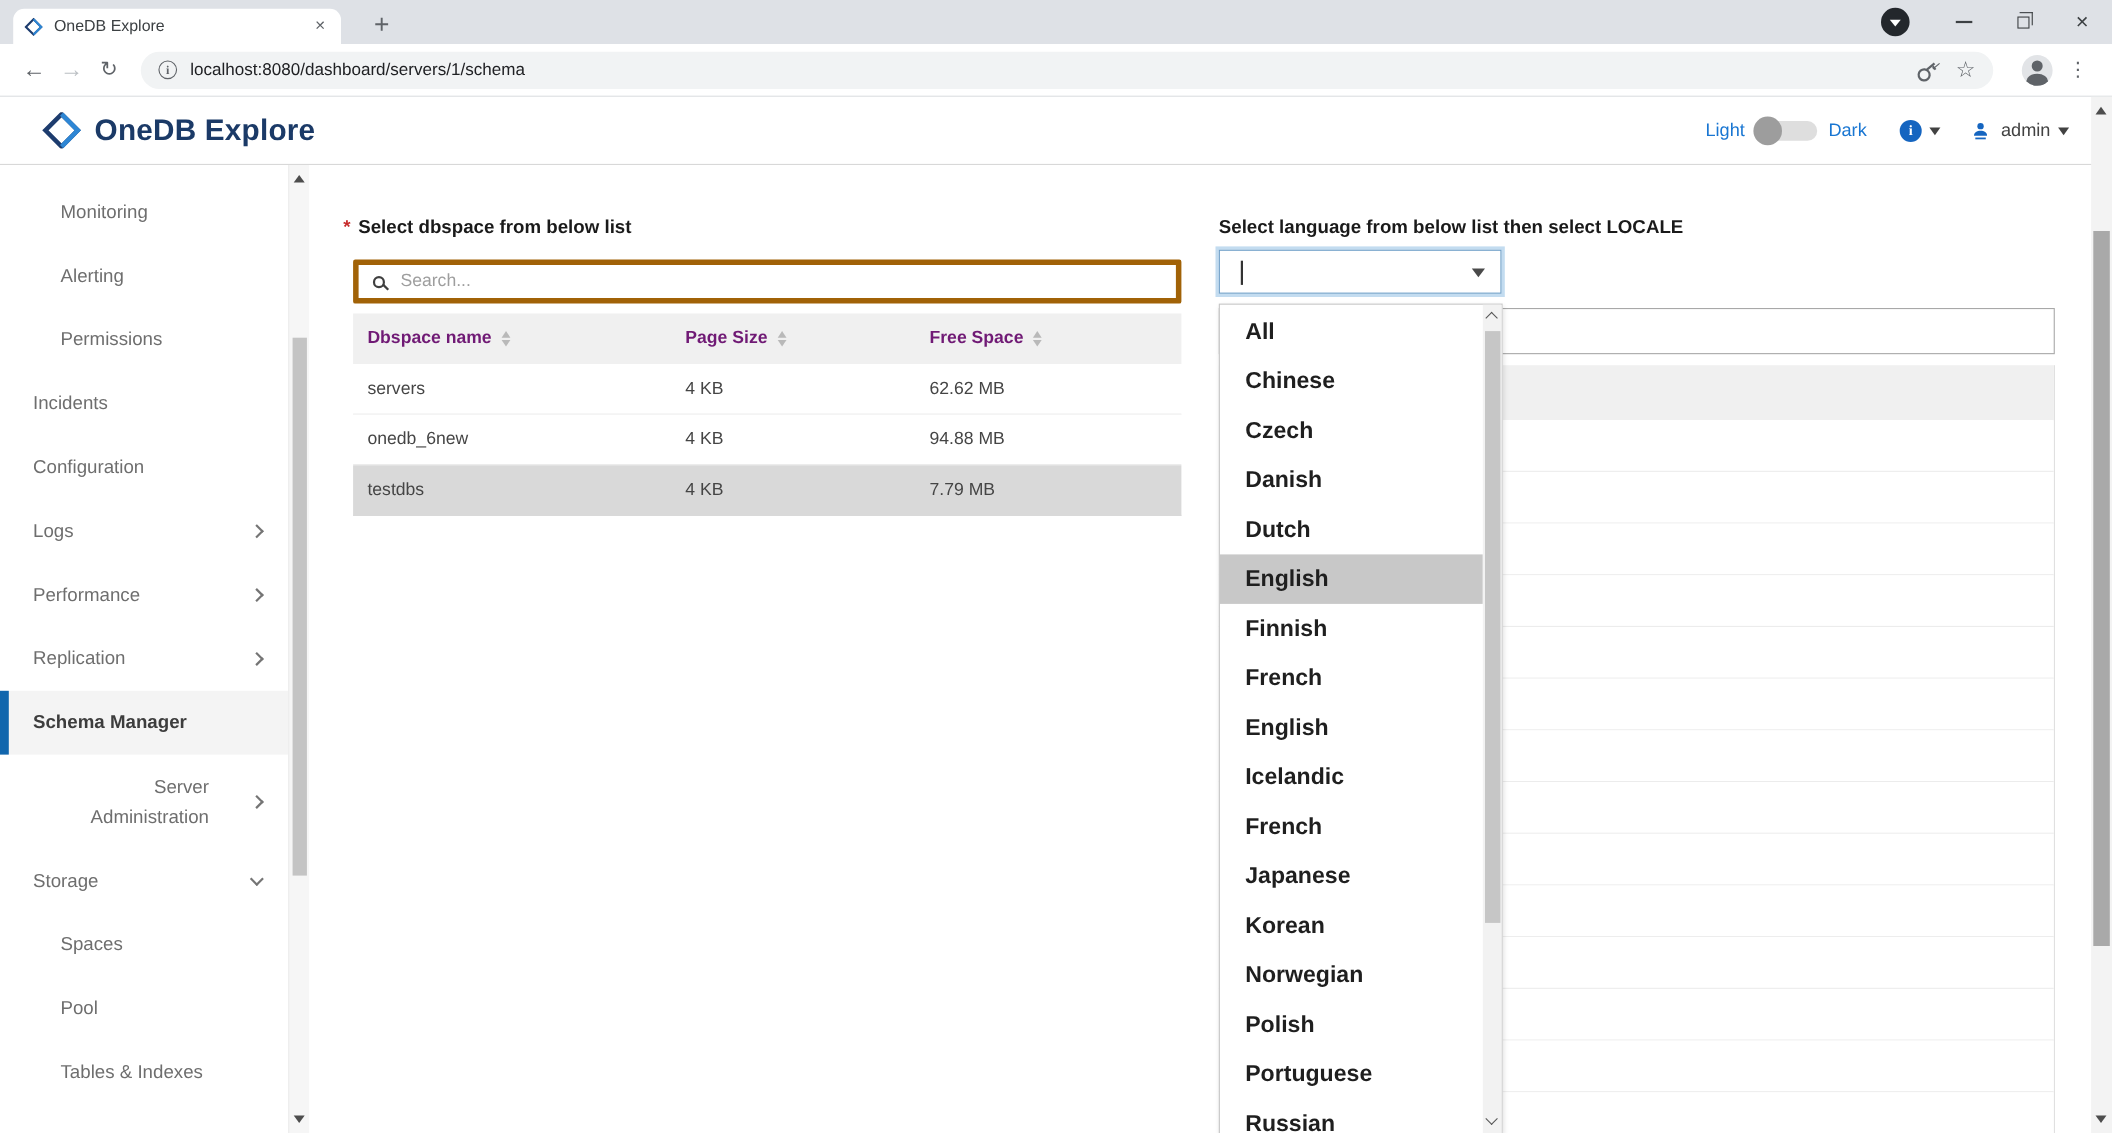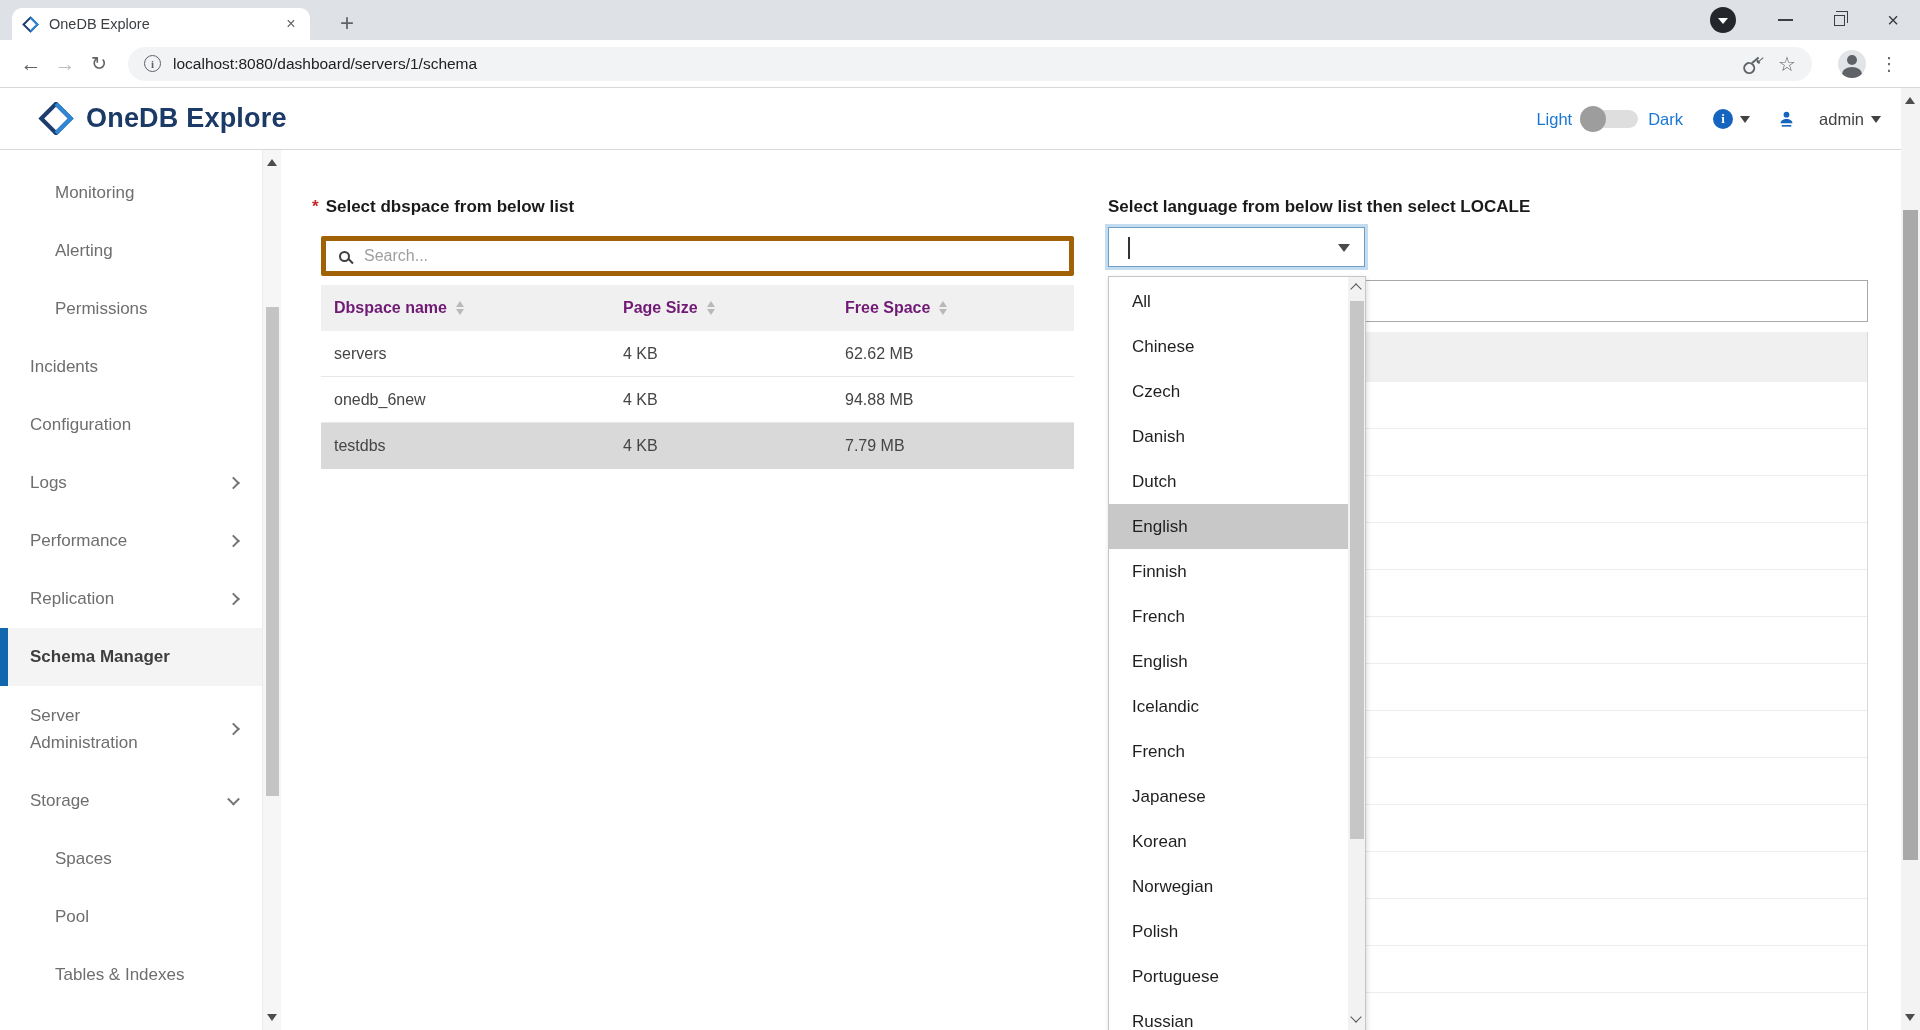--- a/index.html
+++ b/index.html
@@ -72,27 +72,27 @@
   .toggle { width:56px; height:18px; border-radius:9px; background:#dedede; position:relative; margin:0 10px; }
   .toggle .knob { position:absolute; left:-2px; top:-4px; width:26px; height:26px; border-radius:50%; background:#9d9d9d; }
   .info-group { display:flex; align-items:center; margin-left:30px; }
   .info-circle { width:20px; height:20px; border-radius:50%; background:#1565c0; color:#fff; display:flex;
                  align-items:center; justify-content:center; font-size:13px; font-weight:bold;
                  font-family:"Liberation Serif",serif; }
   .info-circle::before { content:"i"; }
   .caret-down { width:0; height:0; border-left:5.5px solid transparent; border-right:5.5px solid transparent;
                 border-top:7px solid #424242; margin-left:7px; }
   .user-group { display:flex; align-items:center; margin-left:28px; }
-  .user-name { font-size:16.5px; color:#424242; margin-left:24px; }
+  .user-name { font-size:16.5px; color:#424242; margin-left:10px; }
 
   
   .sidebar { position:absolute; left:0; top:150px; width:262px; height:880px; background:#fff; overflow:hidden; }
   .side-list { padding-top:14px; }
   .side-item { position:relative; height:58px; display:flex; align-items:center; padding-left:30px;
-               padding-right:40px; font-size:17px; color:#6e6e6e; }
+               padding-right:40px; font-size:17px; color:#6e6e6e;text-align:right; }
   .side-item.indent { padding-left:55px; }
   .side-item.tall { height:86px; line-height:27px; }
   .side-item.tall .side-label { width:160px; }
   .side-item.selected { background:#f4f4f4; color:#3d3d3d; font-weight:bold; }
   .side-item.selected::before { content:""; position:absolute; left:0; top:0; width:8px; height:100%; background:#1166ad; }
   .chev { position:absolute; right:24px; top:50%; width:9px; height:9px; border-top:2px solid #757575;
           border-right:2px solid #757575; }
   .chev.right { transform:translateY(-50%) rotate(45deg); }
   .chev.down  { transform:translateY(-70%) rotate(135deg); }
 
@@ -148,22 +148,22 @@
   .combo { position:absolute; left:1108px; top:227px; width:257px; height:40px; background:#fff;
            border:1px solid #6d9ec7; box-shadow:0 0 0 3px #c3dcf0; }
   .combo .cursor { position:absolute; left:19px; top:9px; width:1.5px; height:22px; background:#333; }
   .combo .dd-caret { position:absolute; right:14px; top:16px; width:0; height:0;
                      border-left:6px solid transparent; border-right:6px solid transparent;
                      border-top:8px solid #4a4a4a; }
 
   .dropdown { position:absolute; left:1108px; top:276px; width:258px; height:756px; background:#fff;
               border:1px solid #c6c6c6; box-shadow:1px 2px 5px rgba(0,0,0,.15); z-index:30; }
   .dd-list { position:absolute; left:0; top:2px; right:17px; }
-  .dd-option { height:45px; display:flex; align-items:center; padding-left:23px; font-size:17px;
-               font-weight:400; color:#1f1f1f; }
+  .dd-option { height:45px; display:flex; align-items:center; padding-left:23px; font-size:21px;
+               font-weight:700; color:#1f1f1f; }
   .dd-option.selected { background:#c8c8c8; }
   .dd-scroll { position:absolute; right:0; top:0; width:17px; height:100%; background:#f2f2f2; }
   .dd-chev { position:absolute; left:4px; width:8px; height:8px; border-left:1.6px solid #555; border-top:1.6px solid #555; }
   .dd-chev.up { top:8px; transform:rotate(45deg); }
   .dd-chev.dn { bottom:10px; transform:rotate(225deg); }
   .dd-thumb { position:absolute; left:1.5px; width:14px; top:24px; height:538px; background:#c6c6c6; }
 
   .page-scroll { position:absolute; right:0; top:88px; width:19px; height:942px; background:#f3f3f3; z-index:40; }
   .page-thumb { position:absolute; left:2px; width:15px; top:122px; height:650px; background:#a9a9a9; }
 </style>

